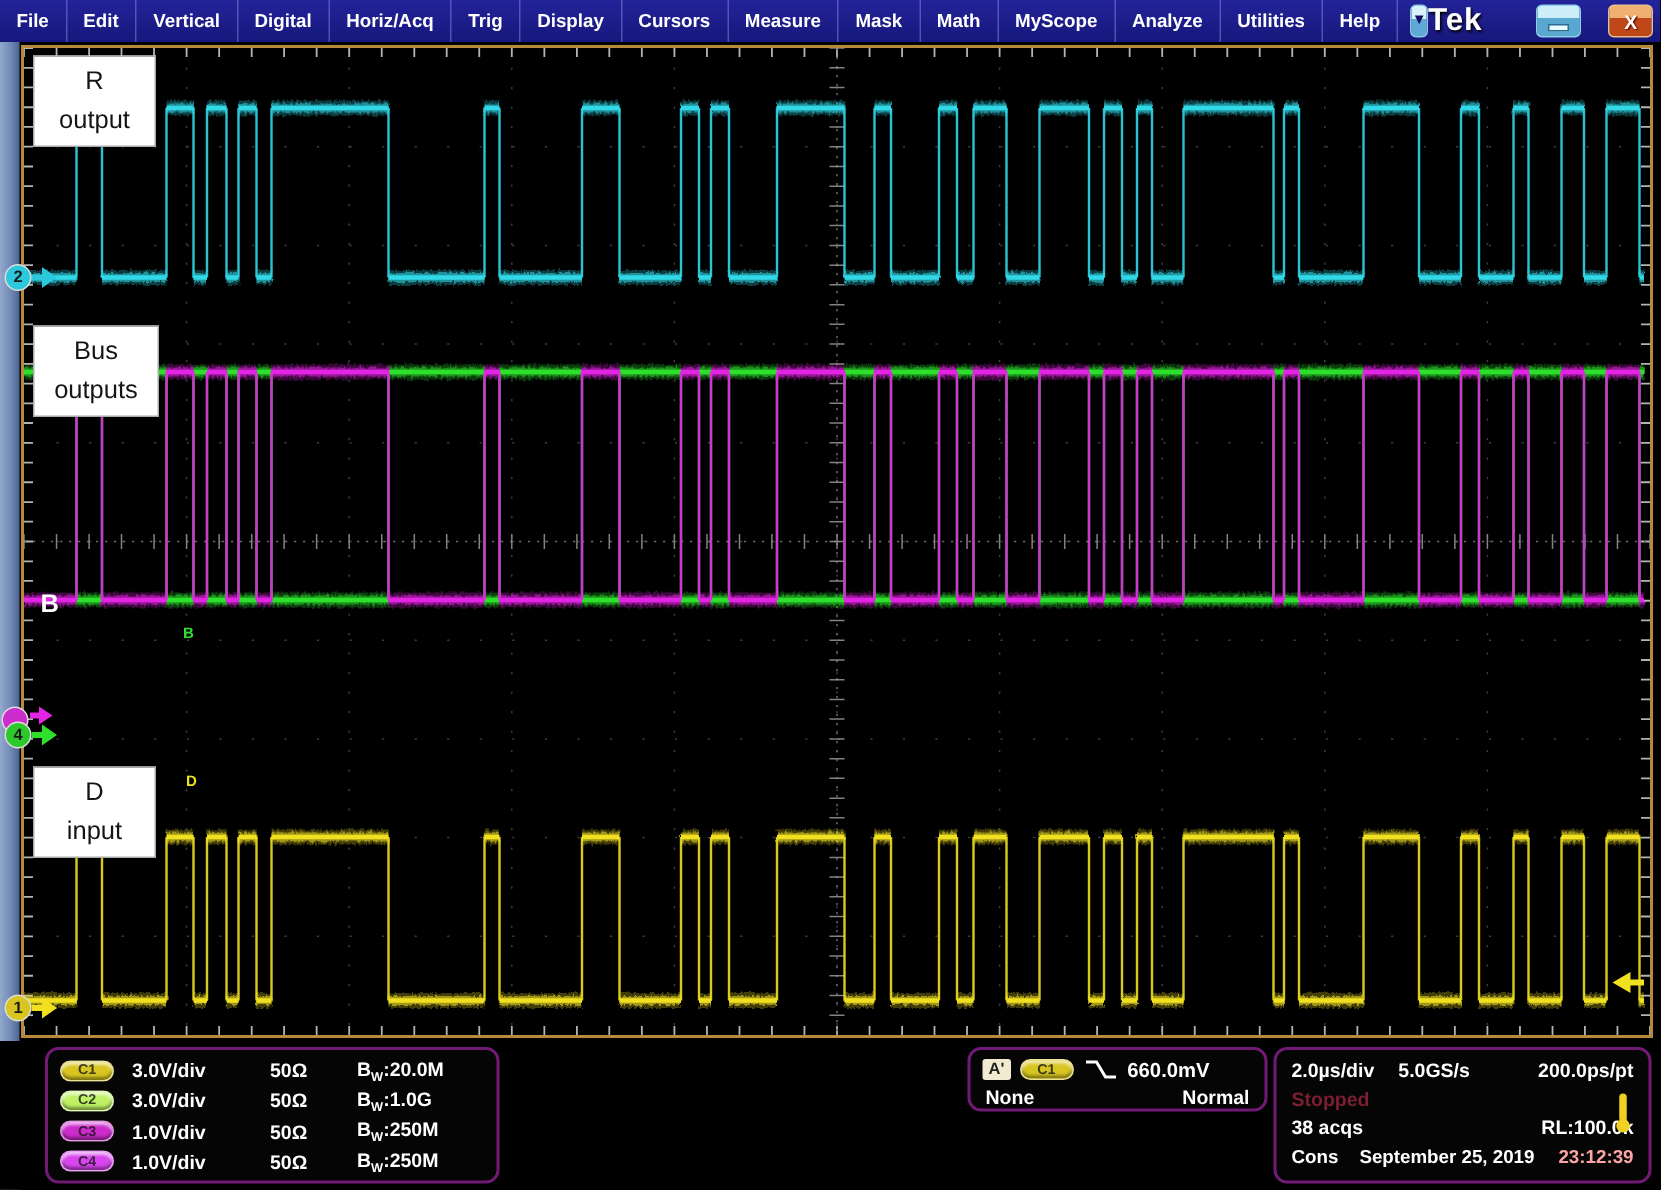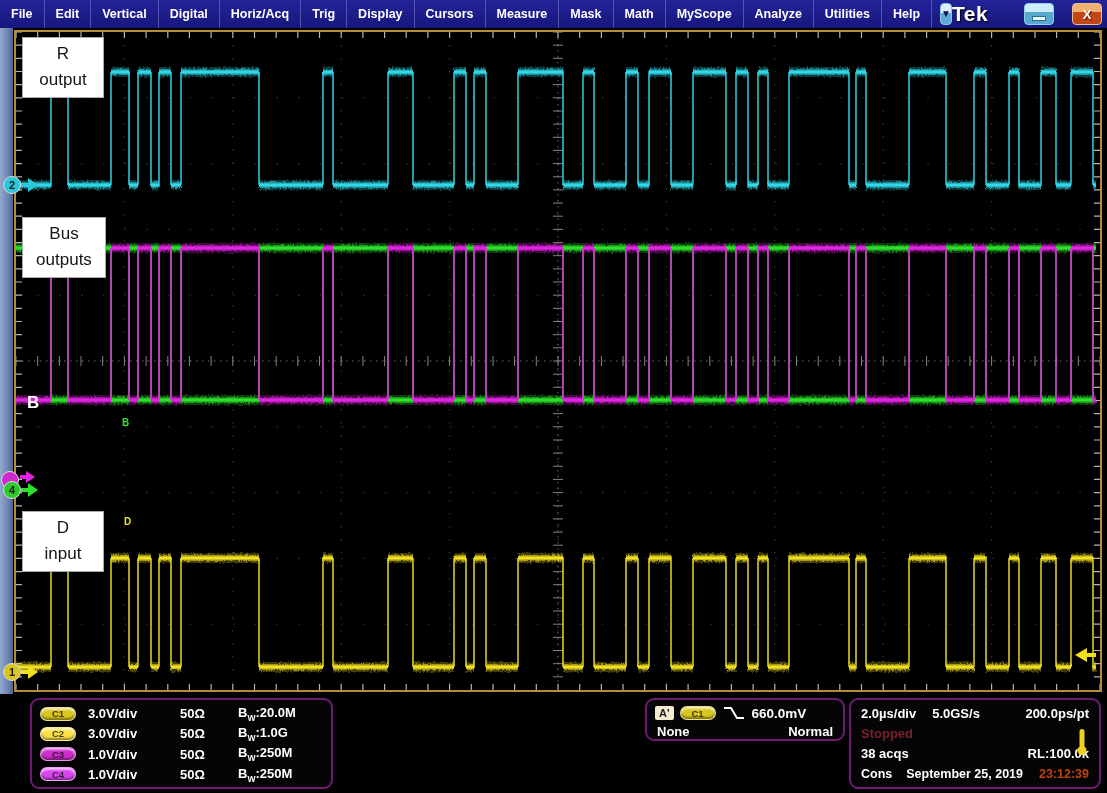--- a/index.html
+++ b/index.html
@@ -88,21 +88,21 @@
   }
   .v-scale{width:92px;}
   .v-imp{width:58px;}
   .bw sub{font-size:8.5px;}
   .trig-panel{left:645px;top:4px;width:200px;height:43px;padding:3px 8px;}
   .trow1{display:flex;align-items:center;height:20px;font-size:13.5px;font-weight:bold;}
   .trig-badge{background:#f2ebd2;color:#222;font-size:11px;font-weight:bold;padding:1px 4px;border-radius:2px;margin-right:6px;}
   .trow1 .pill{margin-right:6px;}
   .trow2{display:flex;justify-content:space-between;font-size:13px;font-weight:bold;padding:1px 2px 0 2px;}
   .horiz-panel{left:849px;top:4px;width:252px;height:91px;padding:4px 10px;
-    display:flex;flex-direction:column;justify-content:space-between;}
+    display:flex;flex-direction:column;}
   .hrow{display:flex;align-items:center;font-size:13px;font-weight:bold;height:19px;}
   .hrow .sep{margin-left:16px;}
   .hrow .right{margin-left:auto;}
   .therm{position:absolute;right:12px;top:28px;}
 </style>
 </head>
 <body>
 
 <div class="menubar">
   <div class="menu-items" id="menu-items">
@@ -227,21 +227,21 @@
 <div class="bottom-bar">
 
   <div class="panel vert-panel" id="vert-panel">
       <div class="vrow">
         <span class="pill" style="background:#d8c520;">C1</span>
         <span class="v-scale">3.0V/div</span>
         <span class="v-imp">50Ω</span>
         <span class="bw"><span>B</span><sub>W</sub><span>:20.0M</span></span>
       </div>
       <div class="vrow">
-        <span class="pill" style="background:#fde047;">C2</span>
+        <span class="pill" style="background:#bef264;">C2</span>
         <span class="v-scale">3.0V/div</span>
         <span class="v-imp">50Ω</span>
         <span class="bw"><span>B</span><sub>W</sub><span>:1.0G</span></span>
       </div>
       <div class="vrow">
         <span class="pill" style="background:#cc2ccc;">C3</span>
         <span class="v-scale">1.0V/div</span>
         <span class="v-imp">50Ω</span>
         <span class="bw"><span>B</span><sub>W</sub><span>:250M</span></span>
       </div>
@@ -277,20 +277,20 @@
     <div class="hrow">
       <span id="acq-status" style="color: rgb(124, 31, 46);">Stopped</span>
     </div>
     <div class="hrow">
       <span>38 acqs</span>
       <span class="right">RL:100.0k</span>
     </div>
     <div class="hrow" style="font-size:12.5px;">
       <span>Cons</span>
       <span class="sep" style="margin-left:14px;">September 25, 2019</span>
-      <span class="right" id="clock-time" style="color: #c2410c;">23:12:39</span>
+      <span class="right" id="clock-time" style="color: #fca5a5;">23:12:39</span>
     </div>
     <svg class="therm" width="10" height="28" viewBox="0 0 10 28">
       <rect x="2.5" y="1" width="5" height="19" rx="2.5" fill="#f0d020"></rect>
       <circle cx="5" cy="22.5" r="4.5" fill="#f0d020"></circle>
     </svg>
   </div>
 </div>
 
 </body></html>

